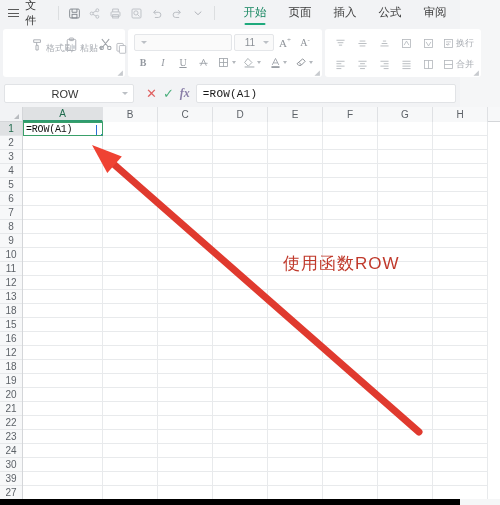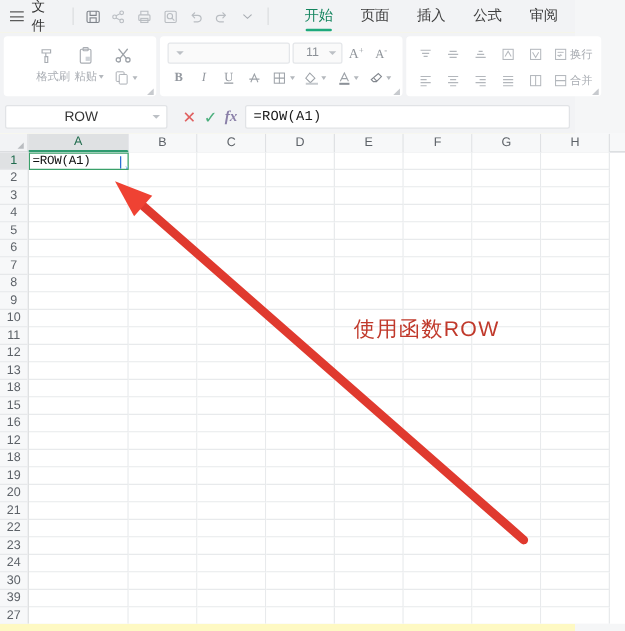--- a/index.html
+++ b/index.html
@@ -3,21 +3,21 @@
 <meta charset="utf-8">
 <style>
   * { box-sizing: border-box; margin: 0; padding: 0; }
   html, body {
     width: 500px; height: 505px;
     font-family: "Liberation Sans", "DejaVu Sans", sans-serif;
     background: #f5f6f7;
     overflow: hidden;
     -webkit-font-smoothing: antialiased;
   }
-  #app { position: relative; width: 460px; height: 505px; background: #fef9c3; }
+  #app { position: relative; width: 460px; height: 505px; background: #000000; }
 
   
   .menubar {
     height: 26px; background: #f2f3f5;
     display: flex; align-items: center;
     padding: 0 4px; position: relative;
   }
   .mb-left { display: flex; align-items: center; gap: 2px; }
   .hamburger {
     width: 14px; height: 12px; display: flex; flex-direction: column;
@@ -53,21 +53,21 @@
     padding: 2px 0 0 0; position: relative;
   }
   .rgroup {
     position: relative; display: flex; align-items: flex-start;
     background: #fff; border-radius: 3px; margin: 1px 0 3px 0;
     padding: 2px 4px;
   }
   .rgroup + .rgroup { margin-left: 3px; }
 
   .btn-v {
-    display: flex; flex-direction: column; align-items: flex-start;
+    display: flex; flex-direction: row; align-items: flex-end;
     justify-content: flex-start; width: 34px; padding-top: 3px;
     color: #9aa0a6;
   }
   .btn-v .gi { height: 21px; display: flex; align-items: center; justify-content: center; }
   .btn-v .cap {
     font-size: 9px; color: #a9adb3; margin-top: 0px; white-space: nowrap;
     display: flex; align-items: center; gap: 1px;
   }
   .caret { width: 0; height: 0; border-left: 2.5px solid transparent;
            border-right: 2.5px solid transparent; border-top: 3px solid #b4b8bd; }

